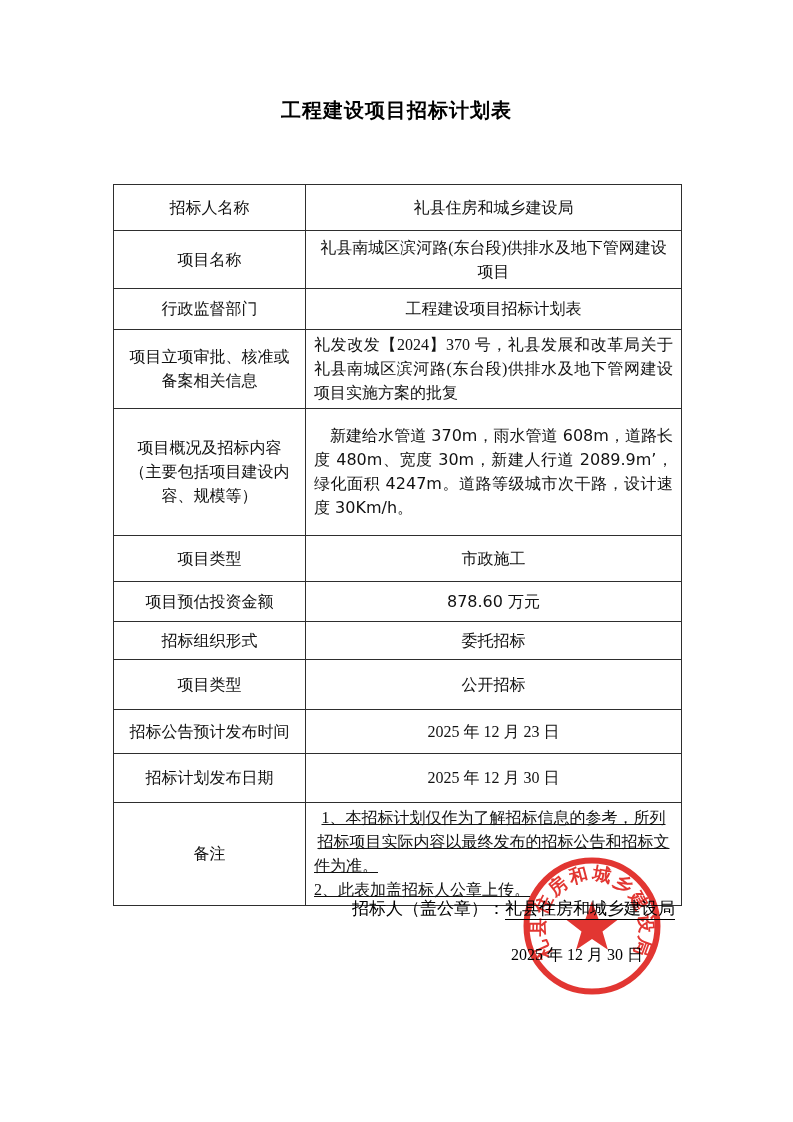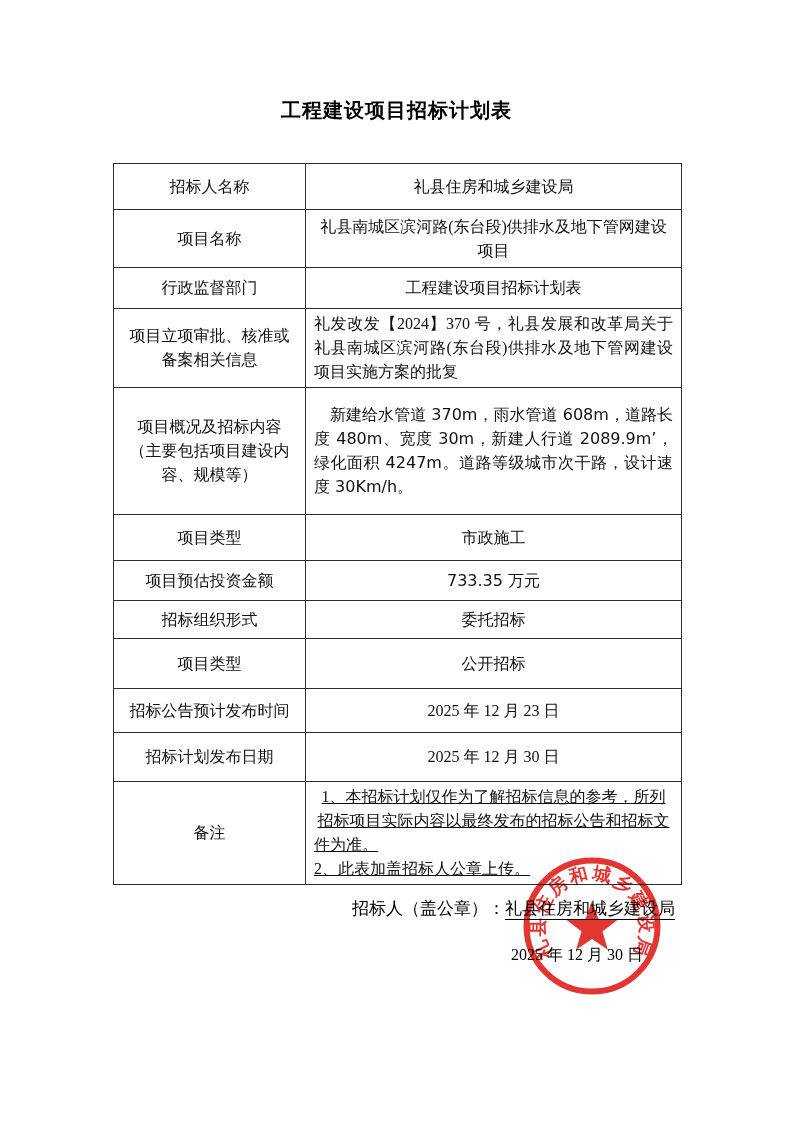--- a/index.html
+++ b/index.html
@@ -16,21 +16,21 @@
     position:absolute;
     top:97px; left:0; width:100%;
     text-align:center;
     font-size:20px;
     font-weight:bold;
     letter-spacing:1px;
     color:#000;
   }
   table.plan {
     position:absolute;
-    left:113px; top:163px;
+    left:113px; top:184px;
     width:568px;
     border-collapse:collapse;
     table-layout:fixed;
   }
   table.plan td {
     border:1.5px solid #2e2e2e;
     font-size:16px;
     line-height:24px;
     vertical-align:middle;
     color:#111;
@@ -117,21 +117,21 @@
       <tr class="h-r4">
         <td class="lbl">项目概况及招标内容（主要包括项目建设内容、规模等）</td>
         <td class="val para indent1 sansnum">新建给水管道 370m，雨水管道 608m，道路长度 480m、宽度 30m，新建人行道 2089.9m’，绿化面积 4247m。道路等级城市次干路，设计速度 30Km/h。</td>
       </tr>
       <tr class="h-r5">
         <td class="lbl">项目类型</td>
         <td class="val">市政施工</td>
       </tr>
       <tr class="h-r6">
         <td class="lbl">项目预估投资金额</td>
-        <td class="val sansnum">733.35 万元</td>
+        <td class="val sansnum">878.60 万元</td>
       </tr>
       <tr class="h-r7">
         <td class="lbl">招标组织形式</td>
         <td class="val">委托招标</td>
       </tr>
       <tr class="h-r8">
         <td class="lbl">项目类型</td>
         <td class="val">公开招标</td>
       </tr>
       <tr class="h-r9">

